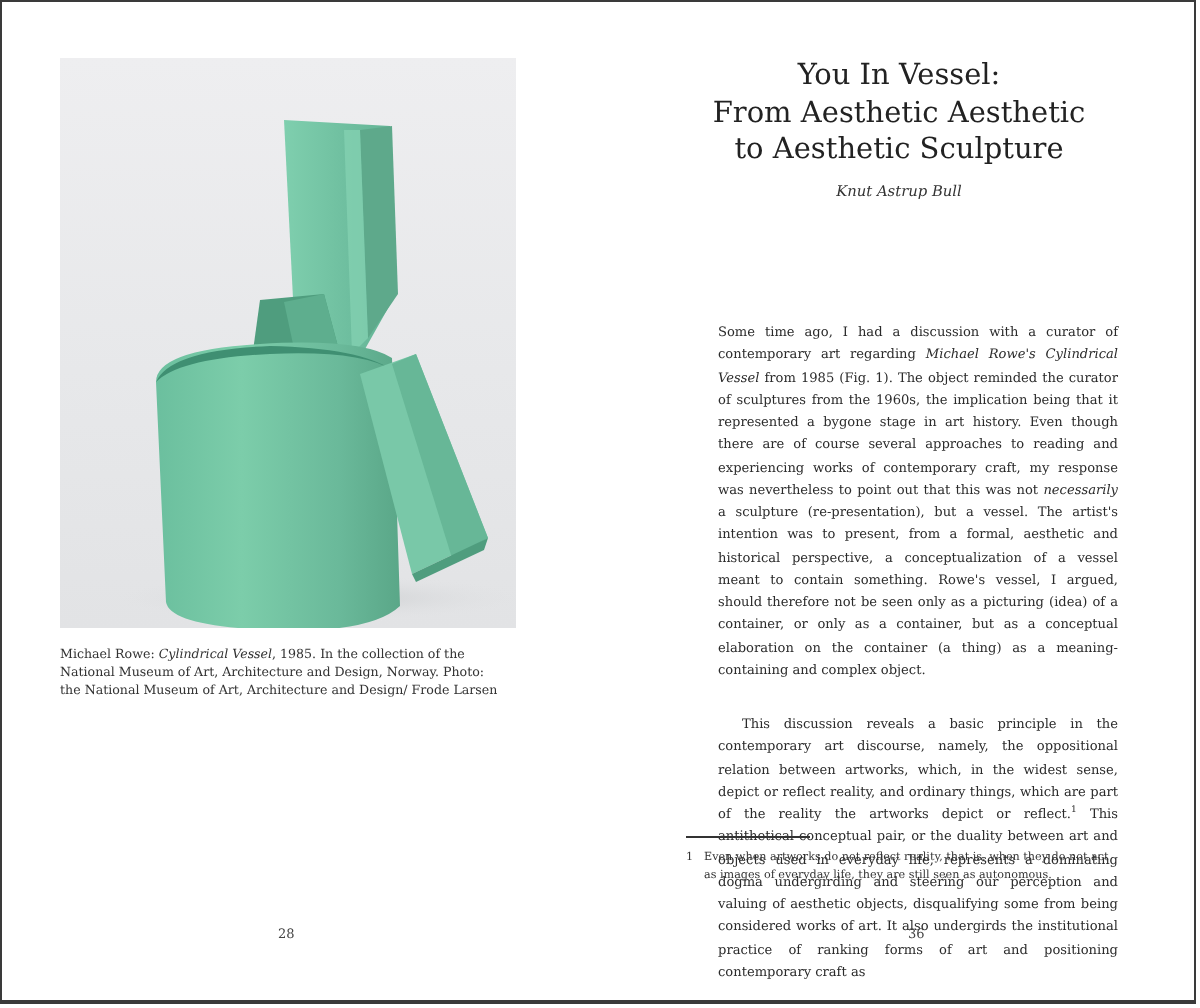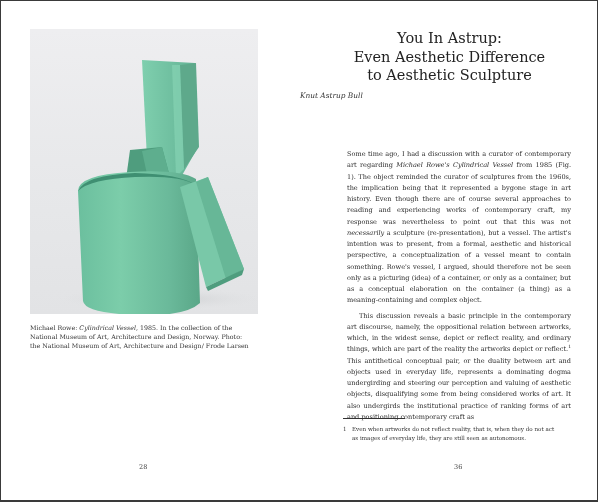--- a/index.html
+++ b/index.html
@@ -38,29 +38,29 @@
   .folio-left { left: 138px; }
   .folio-right { left: 154px; }
 
   .title {
     position: absolute; left: 0; top: 28px; width: 100%;
     text-align: center;
     font-size: 14.5px; line-height: 18.6px; color: #222;
   }
   .author {
     position: absolute; left: 0; top: 90px; width: 100%;
-    font-style: italic; font-size: 7.4px; color: #333;
+    text-align: center; font-style: italic; font-size: 7.4px; color: #333;
   }
   .body {
     position: absolute; left: 43px; top: 144px; width: 232px;
     font-size: 6.55px; line-height: 11.25px; color: #2b2b2b;
     text-align: justify;
   }
   .body .head { font-weight: bold; display: block; }
-  .body p { margin: 4px; }
+  .body p { margin: 16px; }
   .body p.indent { text-indent: 12px; }
   .body i { font-style: italic; }
   .body sup { font-size: 4.5px; vertical-align: 3px; line-height: 0; }
   .fn-rule {
     position: absolute; left: 43px; top: 417px; width: 62px;
     border-top: 0.8px solid #333;
   }
   .footnote {
     position: absolute; left: 43px; top: 424px; width: 215px;
     font-size: 5.6px; line-height: 9px; color: #333;
@@ -112,22 +112,22 @@
 
     <div class="caption">
       <span>Michael Rowe: </span><i>Cylindrical Vessel</i><span>, 1985. In the collection of the National Museum of Art, Architecture and Design, Norway. Photo: the National Museum of Art, Architecture and Design/ Frode Larsen</span>
     </div>
 
     <div class="folio folio-left">28</div>
   </div>
 
   <div class="page page-right">
     <div class="title">
-      <div>You In Astrup:</div>
-      <div>Even Aesthetic Difference</div>
+      <div>You In Vessel:</div>
+      <div>From Aesthetic Aesthetic</div>
       <div>to Aesthetic Sculpture</div>
     </div>
     <div class="author">Knut Astrup Bull</div>
 
     <div class="body">
       <p><span>Some time ago, I had a discussion with a curator of contemporary art regarding </span><i>Michael Rowe's Cylindrical Vessel</i><span> from 1985 (Fig. 1). The object reminded the curator of sculptures from the 1960s, the implication being that it represented a bygone stage in art history. Even though there are of course several approaches to reading and experiencing works of contemporary craft, my response was nevertheless to point out that this was not </span><i>necessarily</i><span> a sculpture (re-presentation), but a vessel. The artist's intention was to present, from a formal, aesthetic and historical perspective, a conceptualization of a vessel meant to contain something. Rowe's vessel, I argued, should therefore not be seen only as a picturing (idea) of a container, or only as a container, but as a conceptual elaboration on the container (a thing) as a meaning-containing and complex object.</span></p>
       <p class="indent"><span>This discussion reveals a basic principle in the contemporary art discourse, namely, the oppositional relation between artworks, which, in the widest sense, depict or reflect reality, and ordinary things, which are part of the reality the artworks depict or reflect.</span><sup>1</sup><span> This antithetical conceptual pair, or the duality between art and objects used in everyday life, represents a dominating dogma undergirding and steering our perception and valuing of aesthetic objects, disqualifying some from being considered works of art. It also undergirds the institutional practice of ranking forms of art and positioning contemporary craft as</span></p>
     </div>
 
     <div class="fn-rule"></div>

